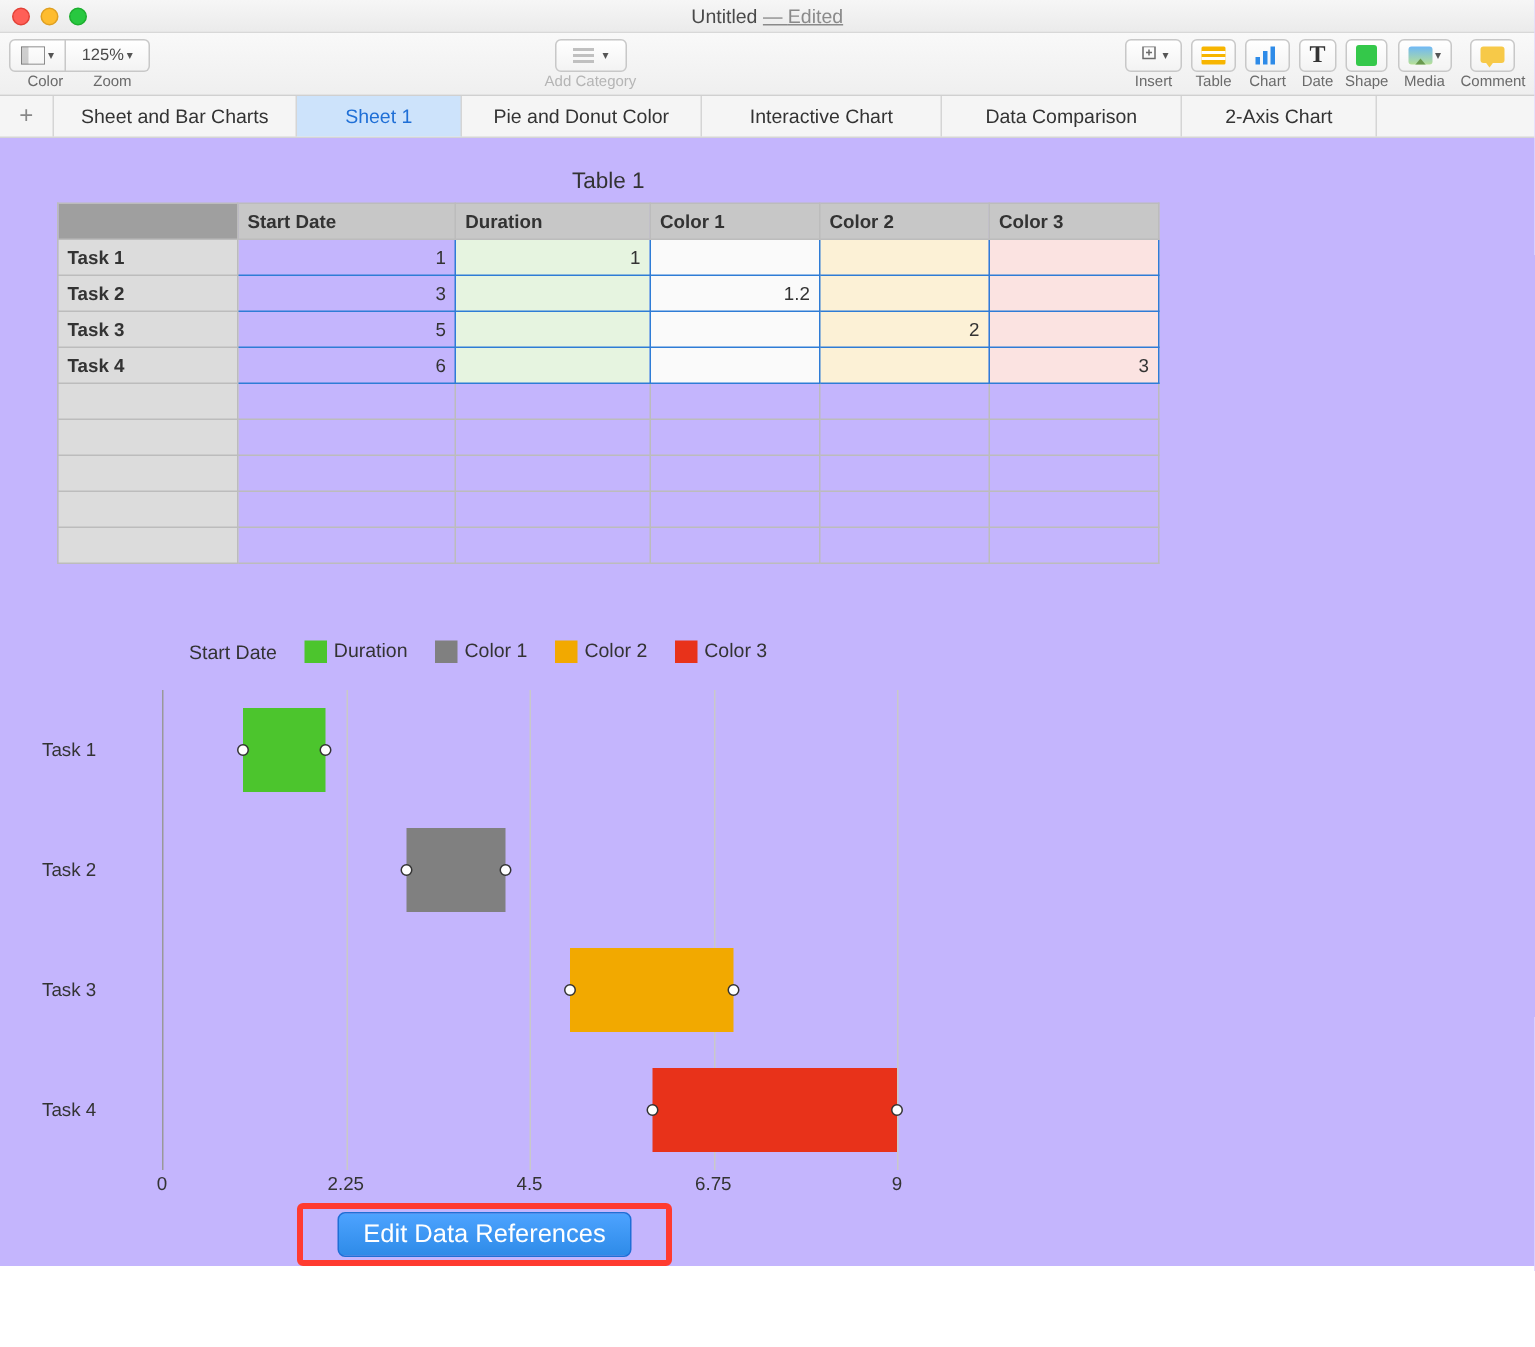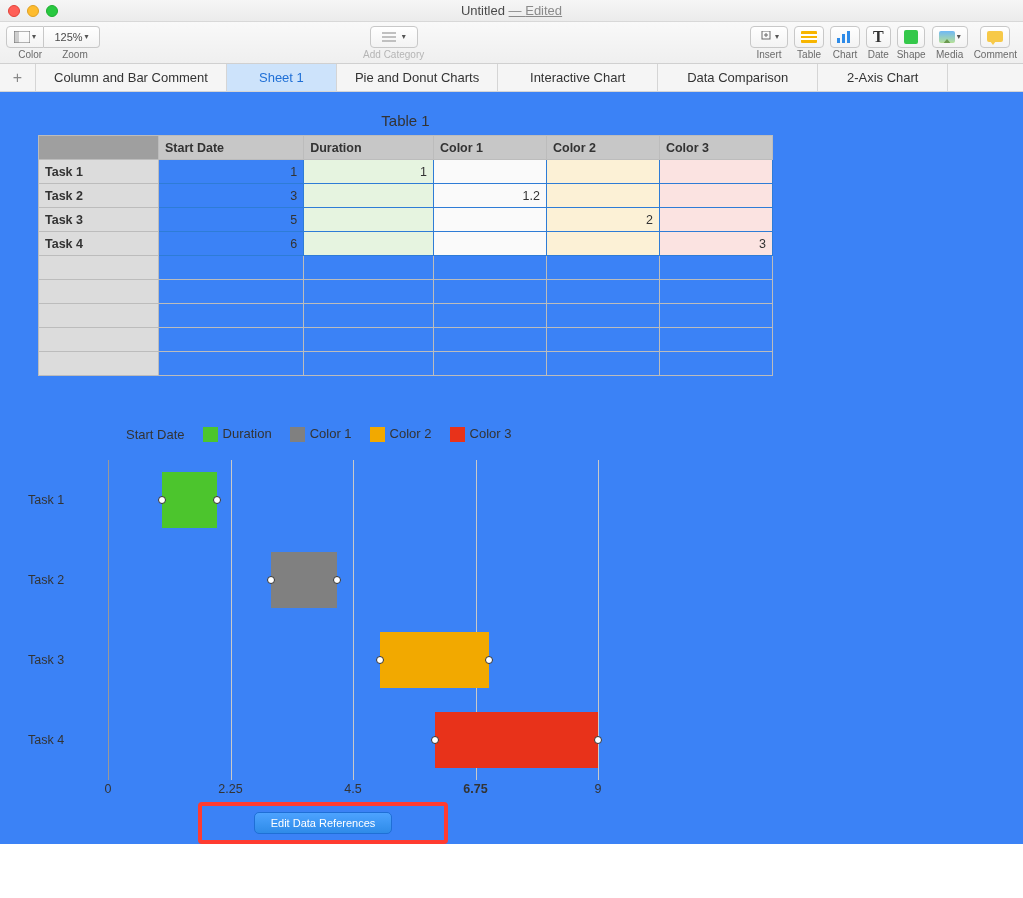--- a/index.html
+++ b/index.html
@@ -107,21 +107,21 @@
     color:#333;
     min-width: 160px;
   }
   .tab.active {
     background:#cde3fb;
     color:#1f6fd6;
   }
   
   .canvas {
     padding: 20px 0 0 38px;
-    background:#3b82f6;
+    background:#c4b5fd;
   }
   .table-title {
     text-align:center;
     font-size:15px;
     color:#333;
     width:735px;
     margin-bottom:6px;
   }
   
   .sheet {
@@ -198,21 +198,21 @@
     margin-top:22px;
     width:250px;
     height:42px;
     border:4px solid #ff3b30;
     border-radius:4px;
     display:flex;align-items:center;justify-content:center;
   }
   .edit-btn {
     background:linear-gradient(#4da3ff,#2e8be8);
     color:#fff;
-    font-size:11px;
+    font-size:17px;
     border:1px solid #1f6fd6;
     border-radius:5px;
     padding:4px 16px;
   }
 </style>
 </head>
 <body>
 
 <div class="titlebar">
   <div class="traffic">
@@ -314,27 +314,27 @@
     <div class="tb-btn">
         <span class="icon-comment"></span>
       </div>
     <span class="tb-label">Comment</span>
   </div>
 </div>
 
 <div class="tabstrip">
   <div class="tab-add">+</div>
   <div class="tab">
-      <span>Column and Bar Comment</span>
+      <span>Sheet and Bar Charts</span>
     </div>
   <div class="tab active" style="min-width:110px">
       <span>Sheet 1</span>
     </div>
   <div class="tab">
-      <span>Pie and Donut Charts</span>
+      <span>Pie and Donut Color</span>
     </div>
   <div class="tab">
       <span>Interactive Chart</span>
     </div>
   <div class="tab">
       <span>Data Comparison</span>
     </div>
   <div class="tab" style="min-width:130px">
       <span>2-Axis Chart</span>
     </div>
@@ -438,21 +438,21 @@
 
     <div class="plot">
       <div class="axis-y"></div>
       <div id="plot-inner">
           <div class="xlab" style="left: 40px;">0</div>
           <div class="grid" style="left: 162.5px;"></div>
           <div class="xlab" style="left: 162.5px;">2.25</div>
           <div class="grid" style="left: 285px;"></div>
           <div class="xlab" style="left: 285px;">4.5</div>
           <div class="grid" style="left: 407.5px;"></div>
-          <div class="xlab" style="left: 407.5px; font-weight: bold;">6.75</div>
+          <div class="xlab" style="left: 407.5px;">6.75</div>
           <div class="grid" style="left: 530px;"></div>
           <div class="xlab" style="left: 530px;">9</div>
           <div class="ylab" style="top: 40px;">Task 1</div>
           <div class="ylab" style="top: 120px;">Task 2</div>
           <div class="ylab" style="top: 200px;">Task 3</div>
           <div class="ylab" style="top: 280px;">Task 4</div>
           <div class="bar" style="left: 94.4444px; width: 54.4444px; top: 12px; background: rgb(76, 197, 45);"></div>
           <div class="handle" style="left: 94.4444px; top: 40px;"></div>
           <div class="handle" style="left: 148.889px; top: 40px;"></div>
           <div class="bar" style="left: 203.333px; width: 65.3333px; top: 92px; background: rgb(128, 128, 128);"></div>

